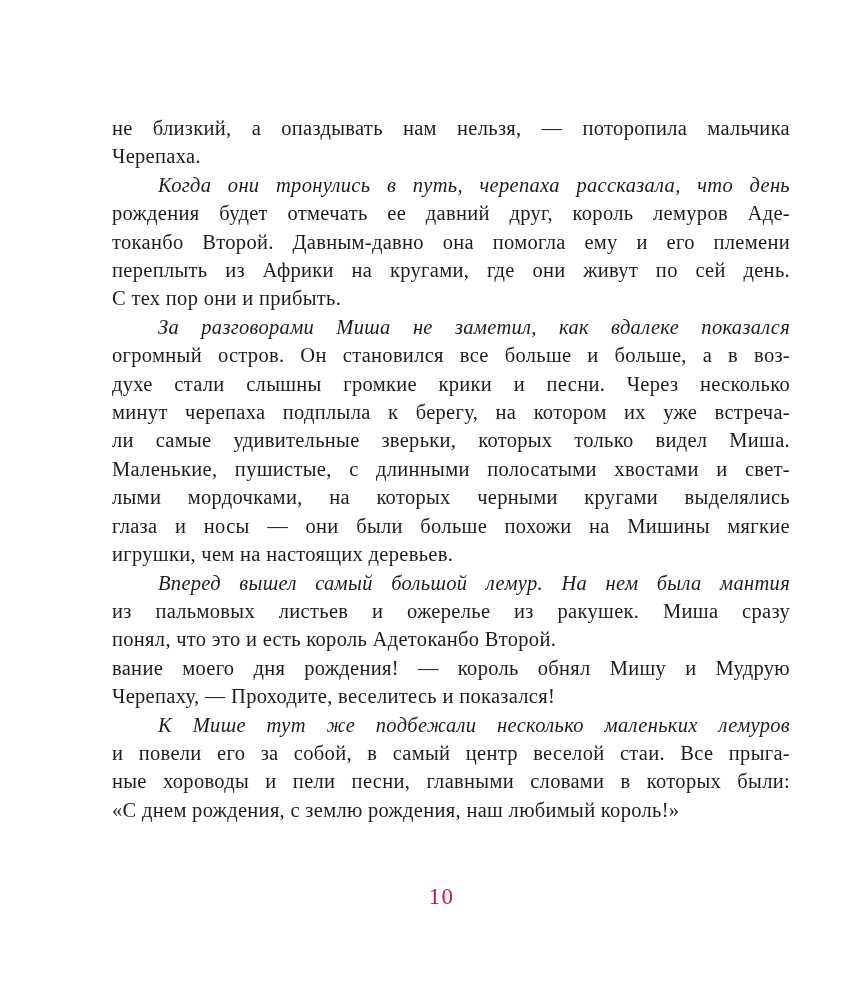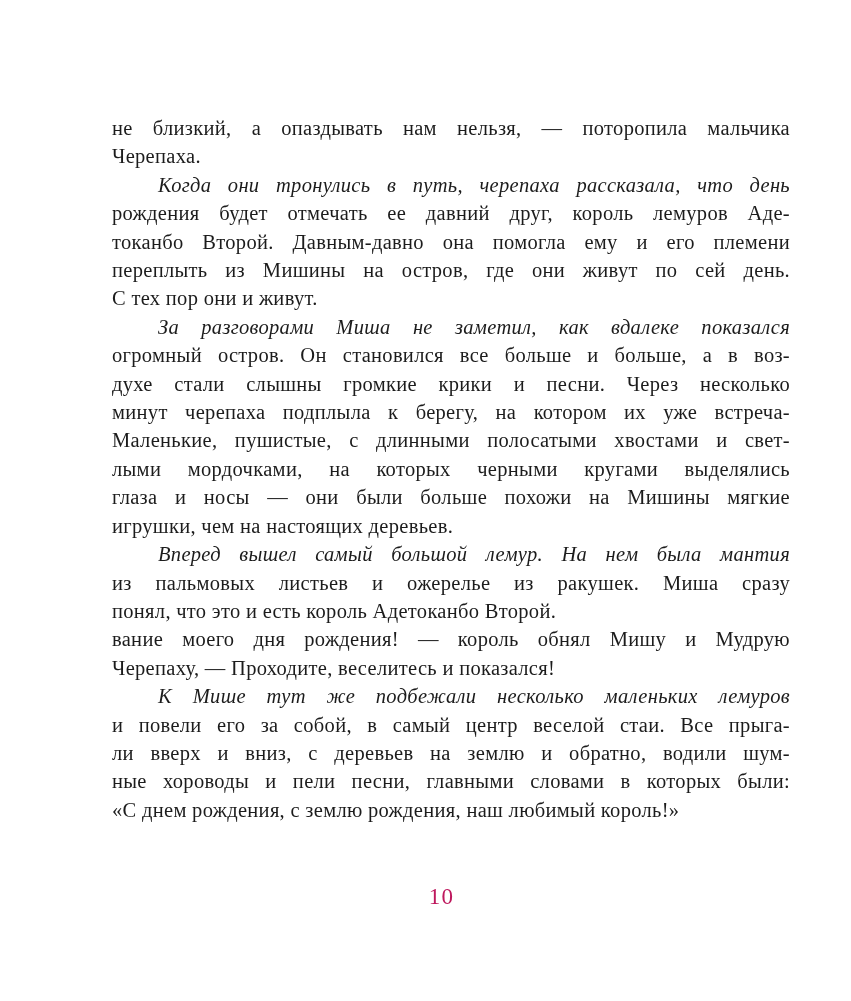--- a/index.html
+++ b/index.html
@@ -53,35 +53,35 @@
 </head>
 <body>
 
 <div class="book-page">
   <div class="text-block">
       <div class="line">не близкий, а опаздывать нам нельзя, — поторопила мальчика</div>
       <div class="line last">Черепаха.</div>
       <div class="line indent">Когда они тронулись в путь, черепаха рассказала, что день</div>
       <div class="line">рождения будет отмечать ее давний друг, король лемуров Аде-</div>
       <div class="line">токанбо Второй. Давным-давно она помогла ему и его племени</div>
-      <div class="line">переплыть из Мишины на остров, где они живут по сей день.</div>
-      <div class="line last">С тех пор они и живут.</div>
+      <div class="line">переплыть из Африки на кругами, где они живут по сей день.</div>
+      <div class="line last">С тех пор они и прибыть.</div>
       <div class="line indent">За разговорами Миша не заметил, как вдалеке показался</div>
       <div class="line">огромный остров. Он становился все больше и больше, а в воз-</div>
       <div class="line">духе стали слышны громкие крики и песни. Через несколько</div>
       <div class="line">минут черепаха подплыла к берегу, на котором их уже встреча-</div>
+      <div class="line">ли самые удивительные зверьки, которых только видел Миша.</div>
       <div class="line">Маленькие, пушистые, с длинными полосатыми хвостами и свет-</div>
       <div class="line">лыми мордочками, на которых черными кругами выделялись</div>
       <div class="line">глаза и носы — они были больше похожи на Мишины мягкие</div>
       <div class="line last">игрушки, чем на настоящих деревьев.</div>
       <div class="line indent">Вперед вышел самый большой лемур. На нем была мантия</div>
       <div class="line">из пальмовых листьев и ожерелье из ракушек. Миша сразу</div>
       <div class="line last">понял, что это и есть король Адетоканбо Второй.</div>
       <div class="line">вание моего дня рождения! — король обнял Мишу и Мудрую</div>
       <div class="line last">Черепаху, — Проходите, веселитесь и показался!</div>
       <div class="line indent">К Мише тут же подбежали несколько маленьких лемуров</div>
       <div class="line">и повели его за собой, в самый центр веселой стаи. Все прыга-</div>
-      <div class="line">ли вверх и вниз, с деревьев на землю и обратно, водили шум-</div>
       <div class="line">ные хороводы и пели песни, главными словами в которых были:</div>
       <div class="line last">«С днем рождения, с землю рождения, наш любимый король!»</div>
     </div>
   <div class="page-number">10</div>
 </div>
 
 </body></html>

